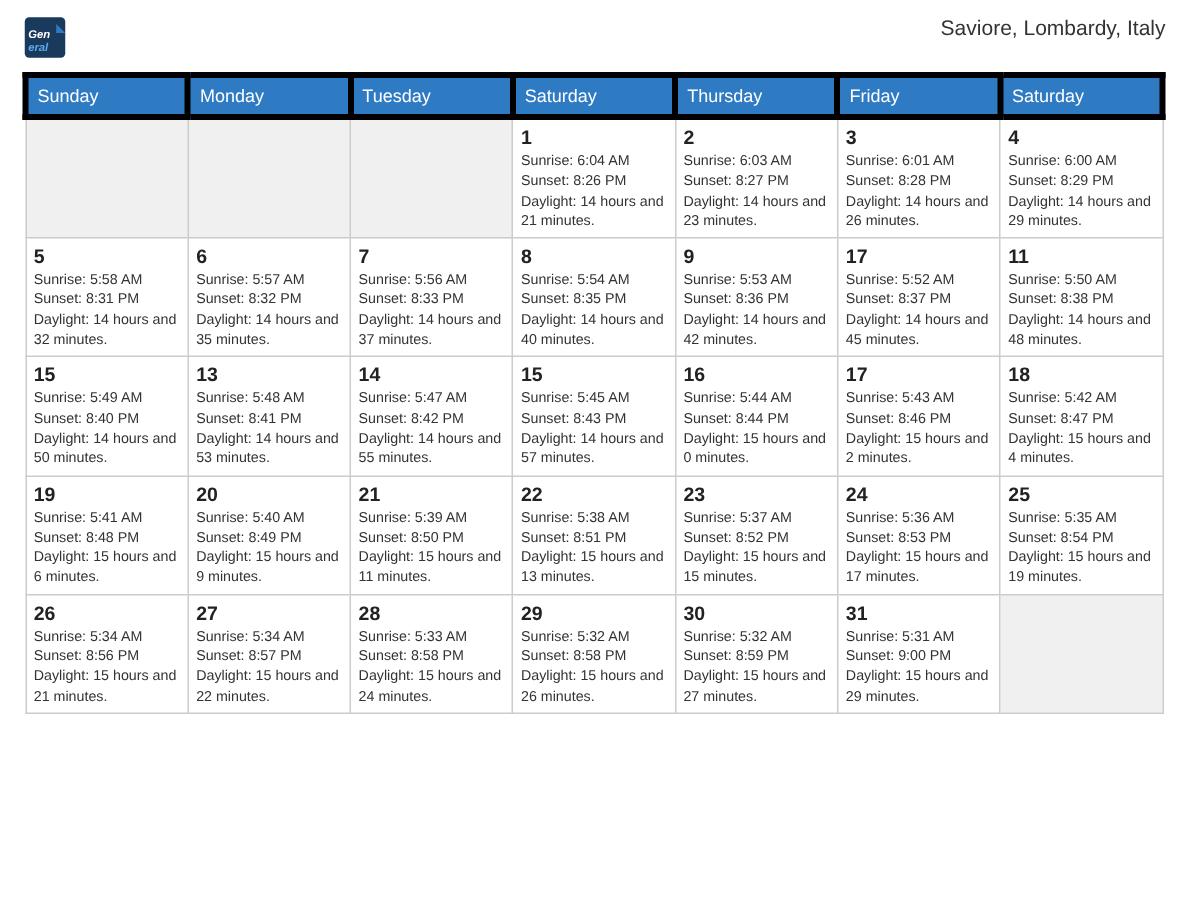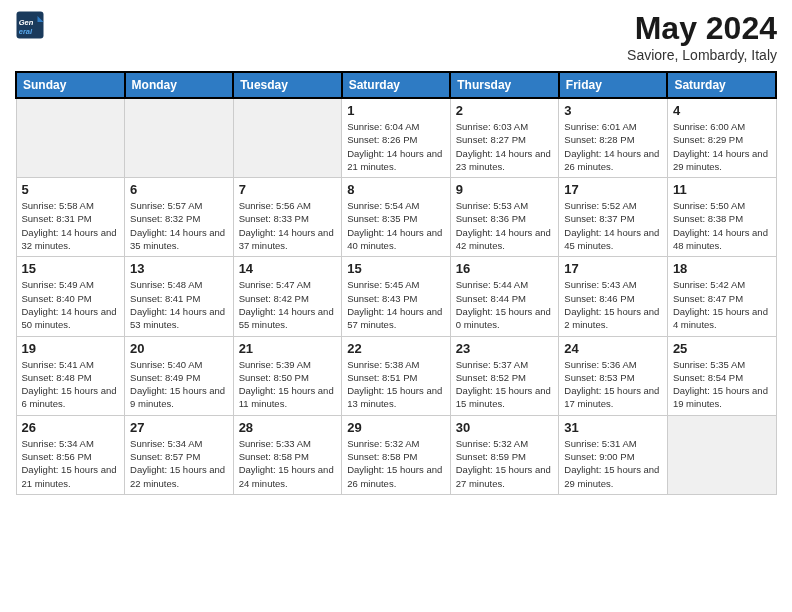--- a/index.html
+++ b/index.html
@@ -44,24 +44,24 @@
     }
     table {
       width: 100%;
       border-collapse: collapse;
       table-layout: fixed;
     }
     th {
       background-color: #2e7bc4;
       color: white;
       font-size: 12px;
-      font-weight: bold;
+      font-weight: normal;
       text-align: left;
       padding: 5px 6px;
-      border: 2px solid #000000;
+      border: 4px solid #000000;
     }
     td {
       vertical-align: top;
       border: 1px solid #ccc;
       padding: 4px 5px;
       font-size: 10px;
       color: #222;
       height: 78px;
       background: #fff;
     }
@@ -86,21 +86,20 @@
   <div class="header">
     <div class="logo">
       <svg class="logo-icon" viewBox="0 0 40 40">
         <rect x="2" y="2" width="36" height="36" rx="4" fill="#1a3a5c"></rect>
         <text x="5" y="20" font-family="Arial" font-size="10" font-weight="bold" fill="white">Gen</text>
         <text x="5" y="32" font-family="Arial" font-size="10" font-weight="bold" fill="#5aabf0">eral</text>
         <polygon points="30,8 38,16 30,16" fill="#2e7bc4"></polygon>
       </svg>
     </div>
     <div class="title-area">
-      <div class="month-title">May 2024</div>
       <div class="location">Saviore, Lombardy, Italy</div>
     </div>
   </div>
 
   <table>
     <thead>
       <tr>
       <th>Sunday</th>
           <th>Monday</th>
           <th>Tuesday</th>

